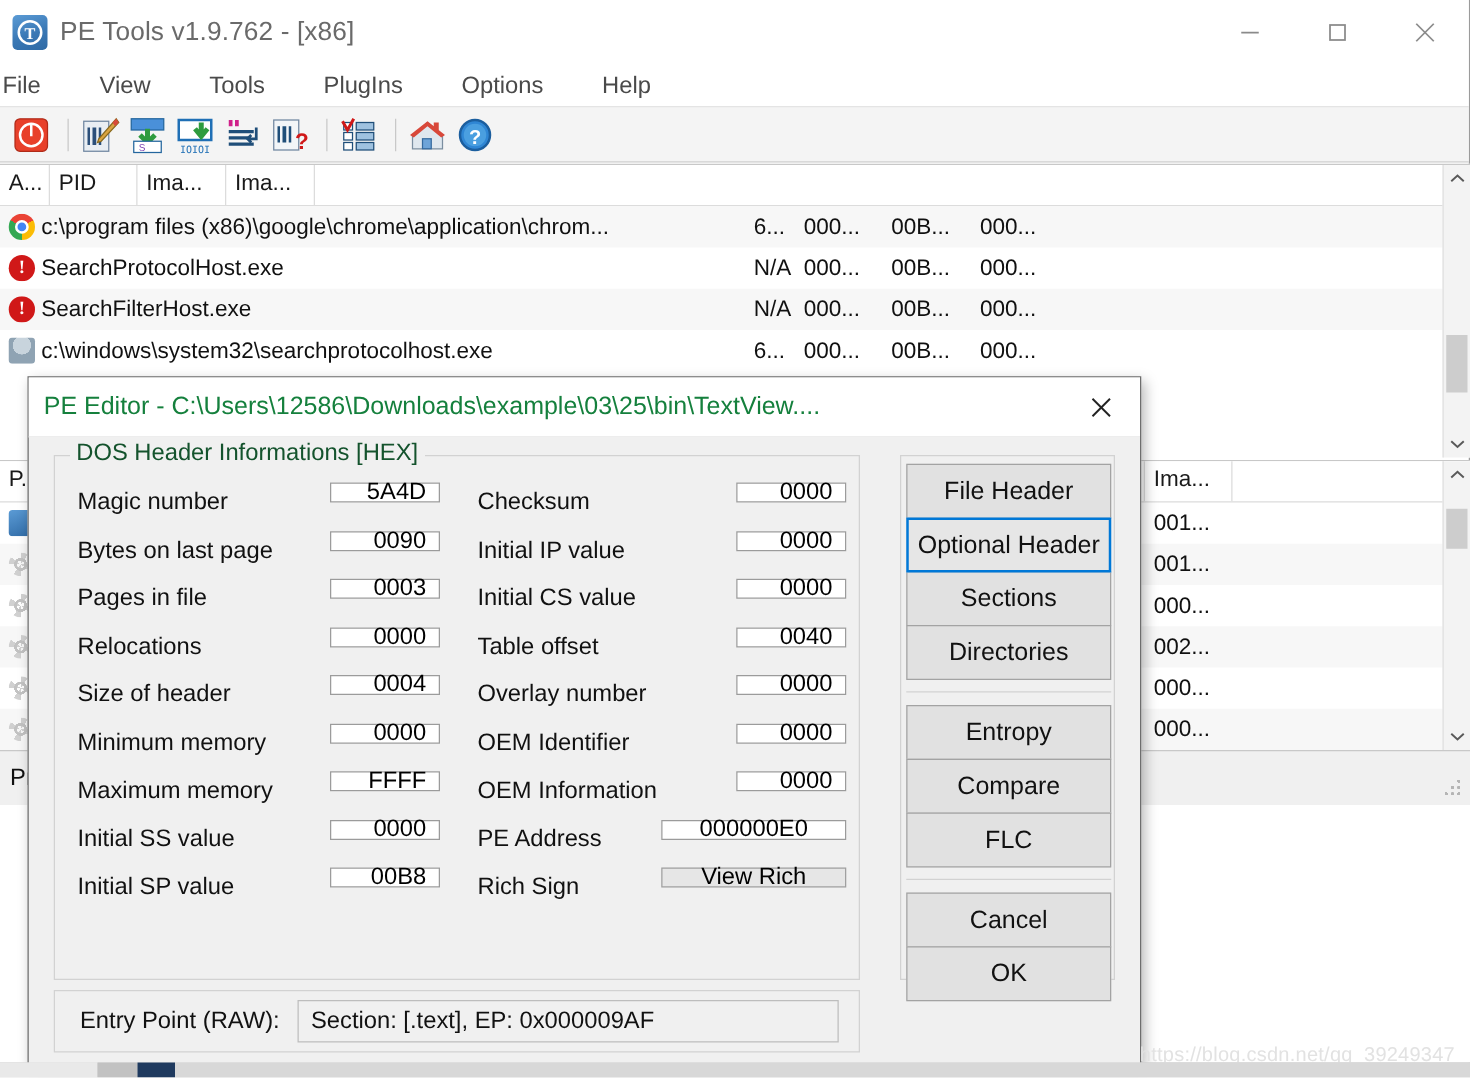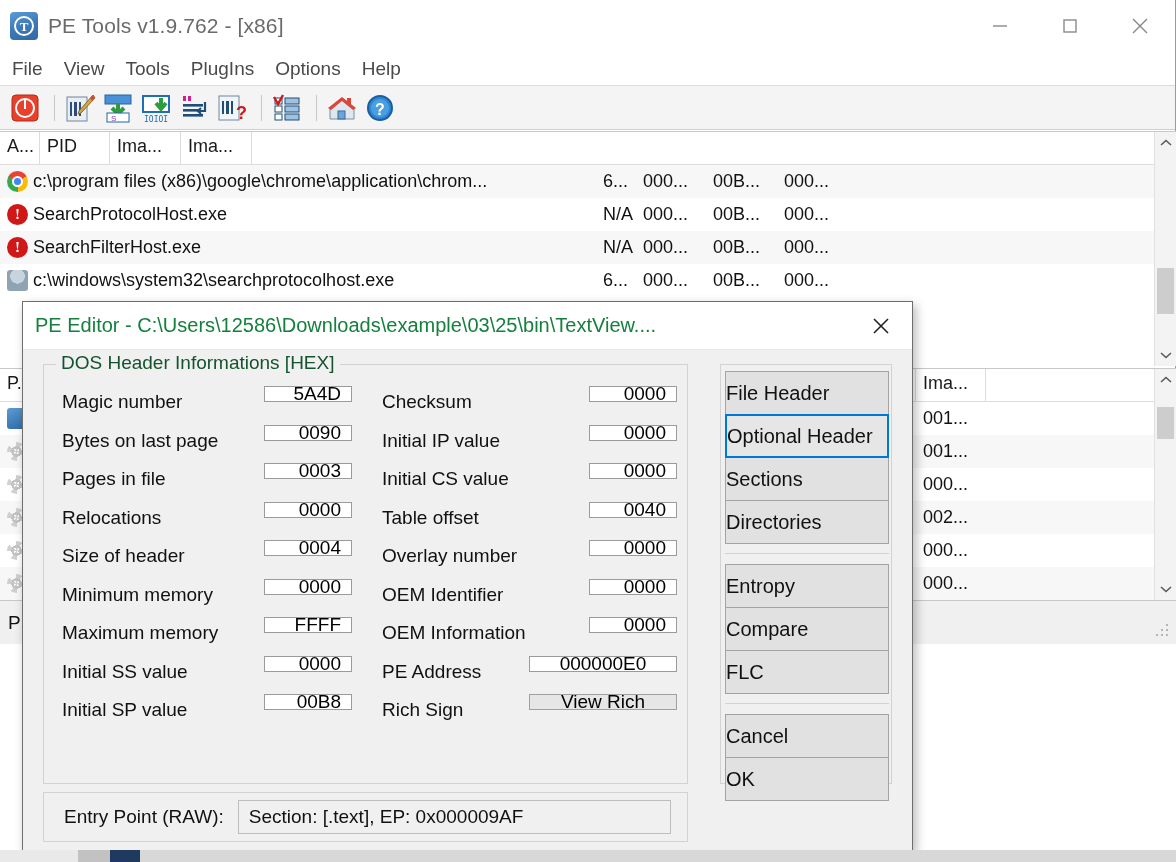--- a/index.html
+++ b/index.html
@@ -55,23 +55,24 @@
   }
   .win-btn {
     width: 70px; display: flex; align-items: center; justify-content: center;
     color: #8a8a8a;
   }
   .win-btn svg { display:block; }
 
   .menubar {
     height: 34px;
     display: flex; align-items: center;
-    padding-left: 10px;
+    padding-left: 0;
     background: #ffffff;
     border-bottom: 1px solid #dcdcdc;
+    gap: 26px;
   }
   .menu-item {
     font-size: 19px; color: #4a4a4a; margin-right: 17px; white-space: nowrap;
     padding: 1px 2px;
   }
 
   .toolbar {
     height: 44px;
     background: #f4f4f4;
     border-bottom: 1px solid #cfcfcf;
@@ -250,21 +251,21 @@
     position: absolute; left: 697px; top: 62px;
     width: 172px; height: 420px;
     border: 1px solid #d2d2d2;
     background: #f0f0f0;
   }
   .btn-group { position: absolute; left: 4px; width: 164px; }
   .pbtn {
     display: block; width: 100%; height: 44px;
     background: #e1e1e1; border: 1px solid #a3a3a3;
     font-size: 20px; color: #111;
-    text-align: left; line-height: 42px;
+    text-align: center; line-height: 42px;
     margin-bottom: -1px;
     white-space: nowrap; overflow: hidden;
   }
   .pbtn.focused {
     border: 2px solid #0078d7;
     background: #e6e6e6;
     line-height: 40px;
     position: relative; z-index: 2;
   }
   .gdiv { height: 1px; background: #d2d2d2; margin: 10px 0; }
@@ -679,20 +680,21 @@
         <div class="pbtn">OK</div>
       </div>
     </div>
 
     <div class="ep-bar">
       <span class="ep-label">Entry Point (RAW):</span>
       <span class="ep-val">Section: [.text], EP: 0x000009AF</span>
     </div>
   </div>
 
+  <div class="watermark">https://blog.csdn.net/qq_39249347</div>
 
   <div class="taskbar-peek">
     <div class="tb-tile" style="left:0;width:78px;background:#e9e9e9"></div>
     <div class="tb-tile" style="left:78px;width:32px;background:#c2c2c2"></div>
     <div class="tb-tile" style="left:110px;width:30px;background:#1f3a5f"></div>
     <div class="tb-tile" style="left:140px;width:1036px;background:#d8d8d8"></div>
   </div>
 
 </div>
 

